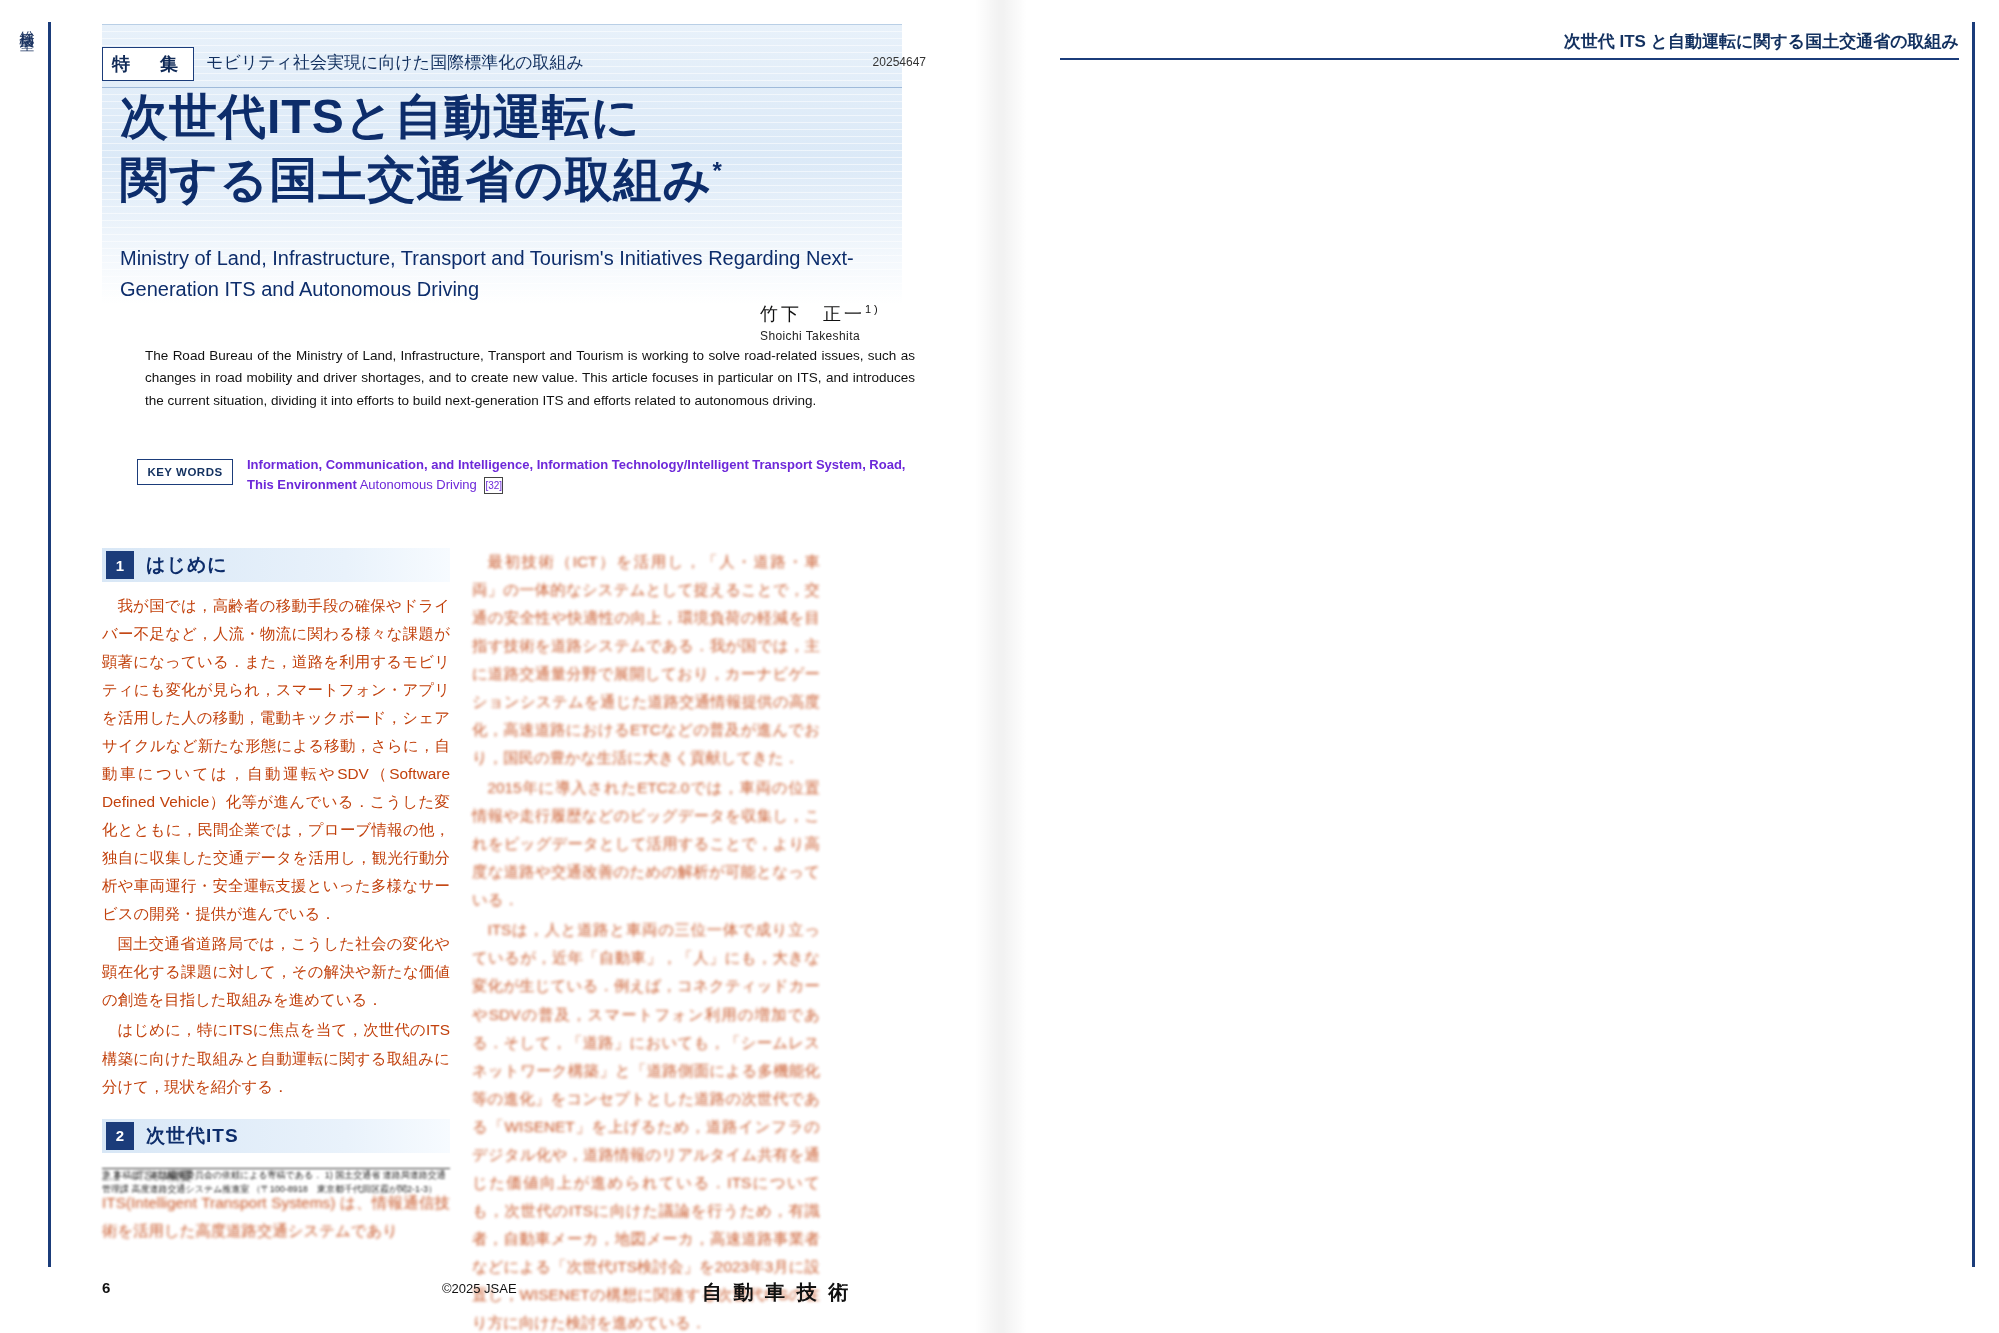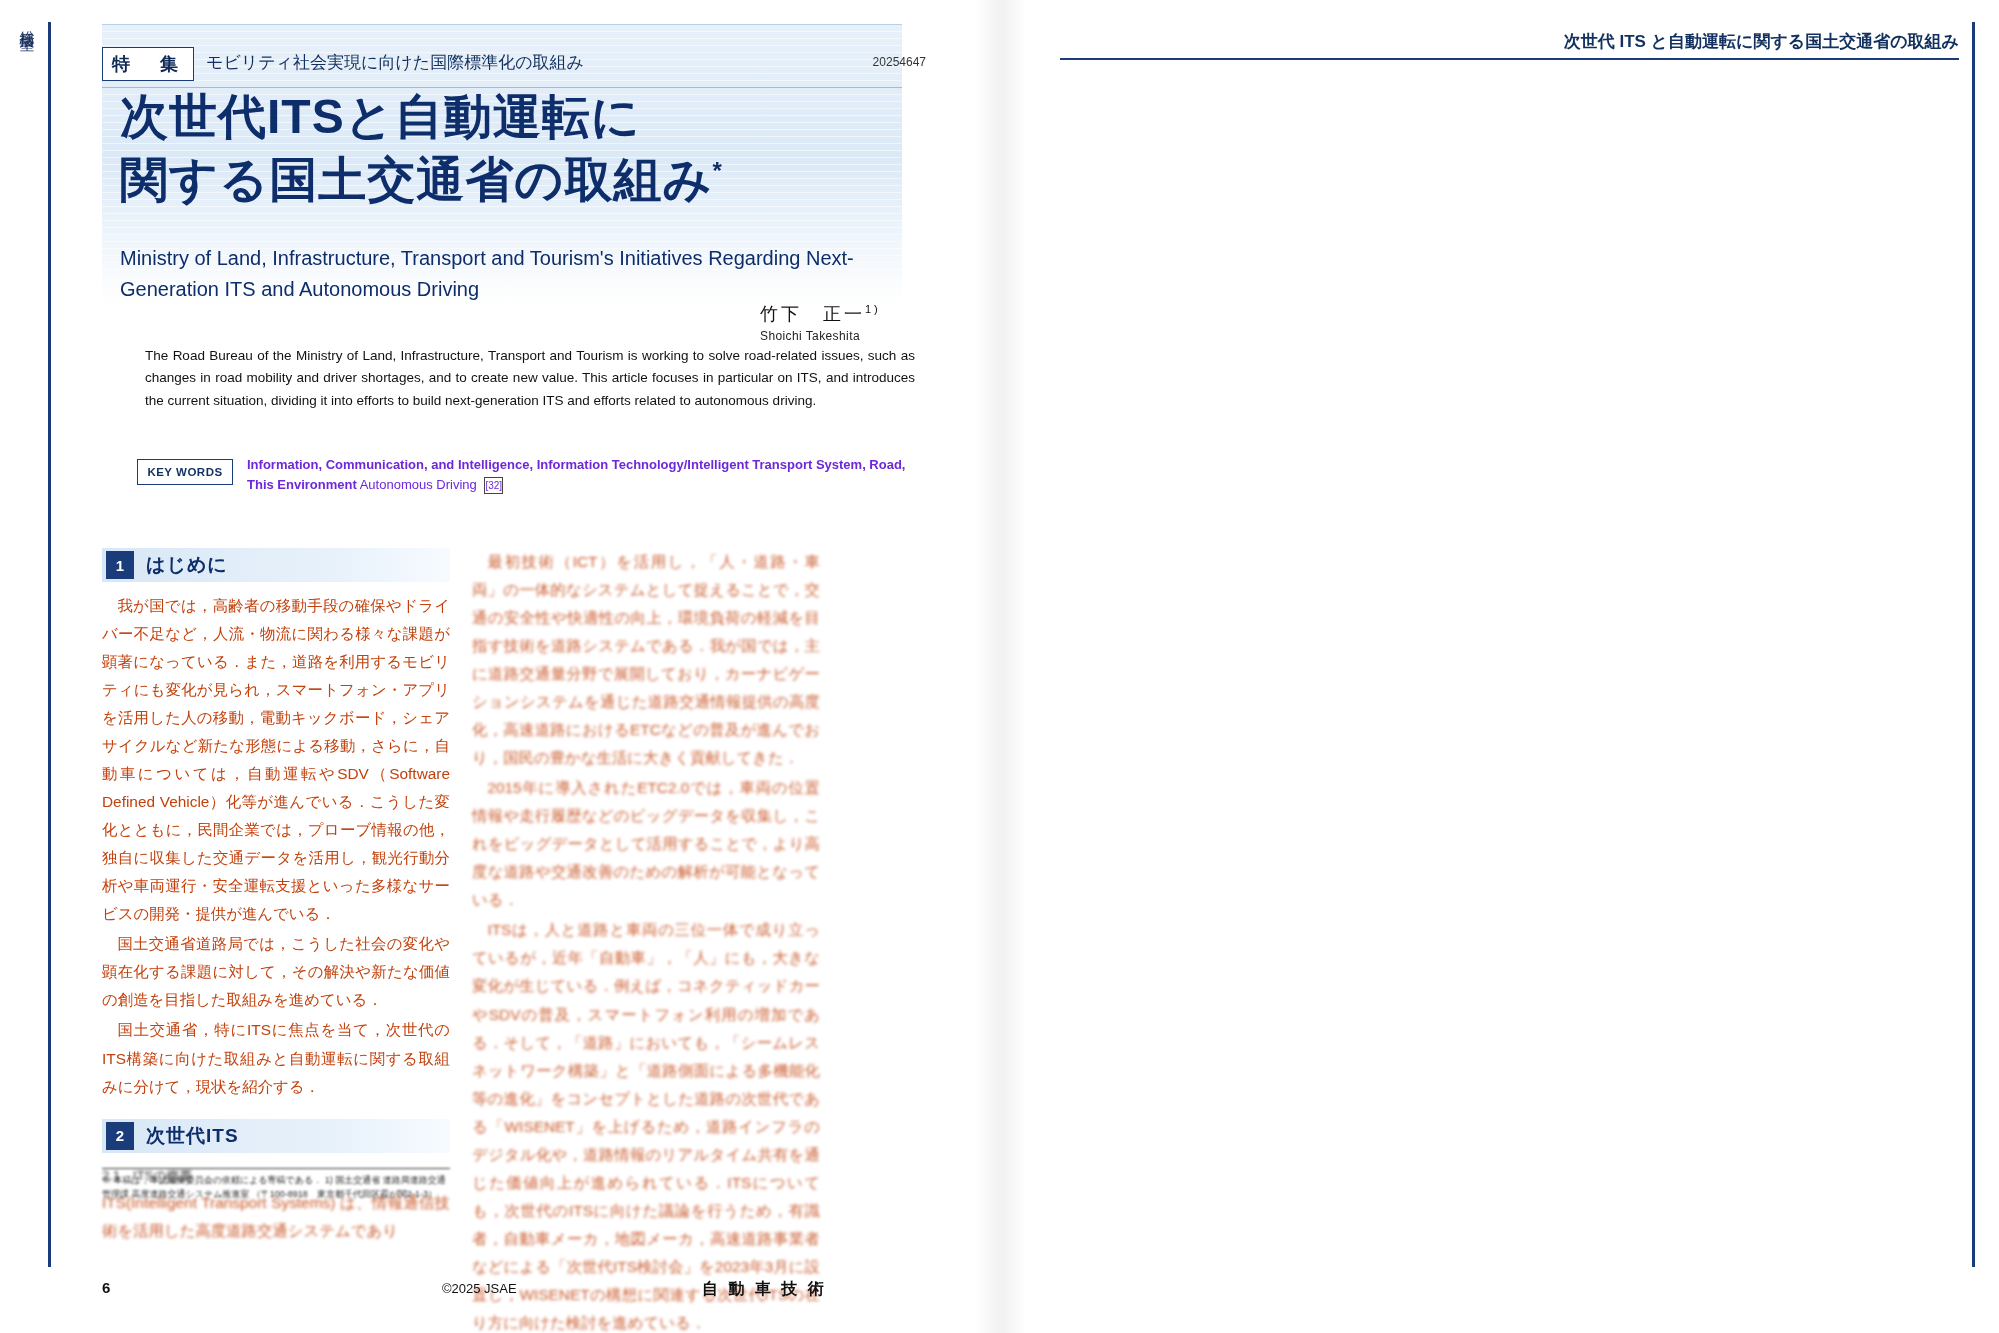--- a/index.html
+++ b/index.html
@@ -114,29 +114,29 @@
   }
   .sub-head { font-size:13px; color:#111; margin:14px 0 4px 0; }
 
   
   .blur { filter:blur(1.35px); opacity:.88; }
   .blur-2 { filter:blur(1.6px); opacity:.85; }
 
   .footnote {
     position:absolute; left:102px; top:1168px; width:348px;
     font-size:9px; line-height:1.5; color:#222; filter:blur(.9px);
-    border-top:1px solid #333; padding-top:5px;
+    border-top:1px solid #333; 
   }
 
   .pagefoot-left {
     position:absolute; left:102px; bottom:32px; width:800px; height:22px;
   }
   .pagefoot-left .pno { position:absolute; left:0; top:0; font-size:15px; font-weight:bold; color:#111; }
   .pagefoot-left .copy { position:absolute; left:340px; top:2px; font-size:13px; color:#111; }
-  .pagefoot-left .jrnl { position:absolute; left:600px; top:0; font-size:16px; color:#111; letter-spacing:3px; font-weight:bold;}
+  .pagefoot-left .jrnl { position:absolute; left:600px; top:0; font-size:20px; color:#111; letter-spacing:3px; font-weight:bold;}
 
   
   .rp-header {
     position:absolute; right:40px; top:30px; font-size:17px; color:#12305f; font-weight:bold;
   }
   .rp-header-rule {
     position:absolute; left:60px; right:40px; top:58px; height:2px; background:#1b3c7a;
   }
   .right-rule {
     position:absolute; right:24px; top:22px; width:3px; height:1245px; background:#1b3c7a;
@@ -200,21 +200,21 @@
       </div>
     </div>
 
     <div class="col col-1">
       <div class="sec-head">
         <div class="sec-num">1</div>
         <div class="sec-title">はじめに</div>
       </div>
       <p class="para">我が国では，高齢者の移動手段の確保やドライバー不足など，人流・物流に関わる様々な課題が顕著になっている．また，道路を利用するモビリティにも変化が見られ，スマートフォン・アプリを活用した人の移動，電動キックボード，シェアサイクルなど新たな形態による移動，さらに，自動車については，自動運転やSDV（Software Defined Vehicle）化等が進んでいる．こうした変化とともに，民間企業では，プローブ情報の他，独自に収集した交通データを活用し，観光行動分析や車両運行・安全運転支援といった多様なサービスの開発・提供が進んでいる．</p>
       <p class="para">国土交通省道路局では，こうした社会の変化や顕在化する課題に対して，その解決や新たな価値の創造を目指した取組みを進めている．</p>
-      <p class="para">国土交通省，特にITSに焦点を当て，次世代のITS構築に向けた取組みと自動運転に関する取組みに分けて，現状を紹介する．</p>
+      <p class="para">はじめに，特にITSに焦点を当て，次世代のITS構築に向けた取組みと自動運転に関する取組みに分けて，現状を紹介する．</p>
 
       <div class="sec-head" style="margin-top:18px;">
         <div class="sec-num">2</div>
         <div class="sec-title">次世代ITS</div>
       </div>
       <div class="sub-head blur">2.1　ITSの概要</div>
       <p class="para blur" style="text-indent:0">ITS(Intelligent Transport Systems) は、情報通信技術を活用した高度道路交通システムであり</p>
     </div>
 
     <div class="col col-2">

